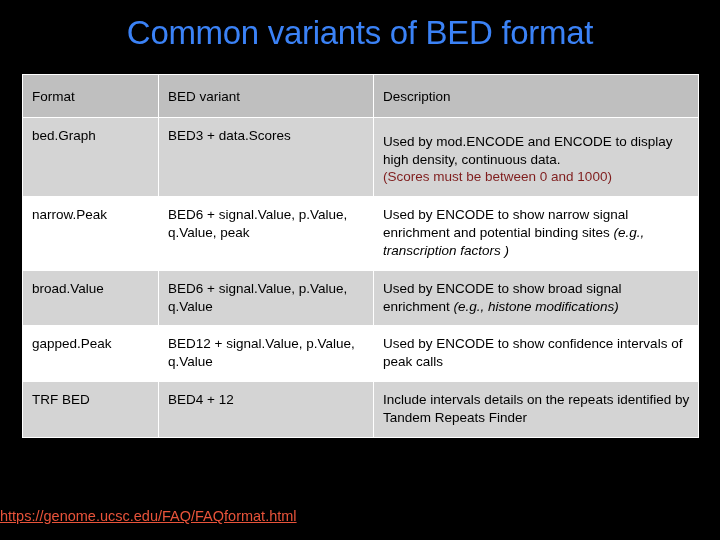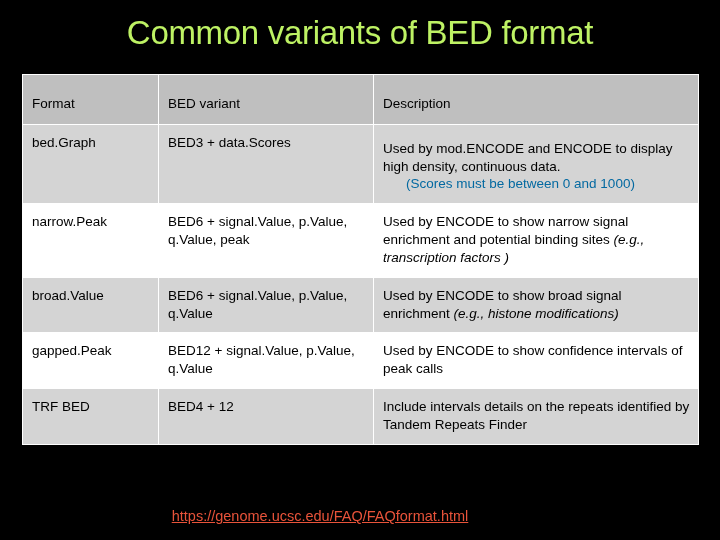--- a/index.html
+++ b/index.html
@@ -23,21 +23,21 @@
   }
   .title {
     position: absolute;
     top: 14px;
     left: 0;
     width: 720px;
     text-align: center;
     font-size: 33px;
     font-weight: normal;
     letter-spacing: -0.3px;
-    color: #bef264;
+    color: #3b82f6;
     white-space: nowrap;
   }
   table.bed-table {
     position: absolute;
     top: 74px;
     left: 22px;
     width: 676px;
     border-collapse: collapse;
     table-layout: fixed;
   }
@@ -51,42 +51,41 @@
     text-align: left;
     font-weight: normal;
   }
   
   col.c0 { width: 136px; }
   col.c1 { width: 215px; }
   col.c2 { width: 325px; }
 
   tr.header td {
     background: #bfbfbf;
-    padding-top: 20px;
+    padding-top: 13px;
     padding-bottom: 11px;
   }
   tr.r-alt td {
     background: #d4d4d4;
   }
   tr.r-norm td {
     background: #ffffff;
   }
   .note-red {
-    color: #0369a1;
-    margin-left: 23px;
+    color: #7f1d1d;
   }
   .ital {
     font-style: italic;
   }
   .link {
     position: absolute;
-    left: 8px;
+    left: 0;
     top: 508px;
     width: 624px;
-    text-align: center;
+    text-align: left;
     font-size: 14.5px;
     color: #e8533a;
     text-decoration: underline;
     white-space: nowrap;
   }
   .cellwrap { display: block; margin-top: 6px; }
 </style>
 </head>
 <body>
 

